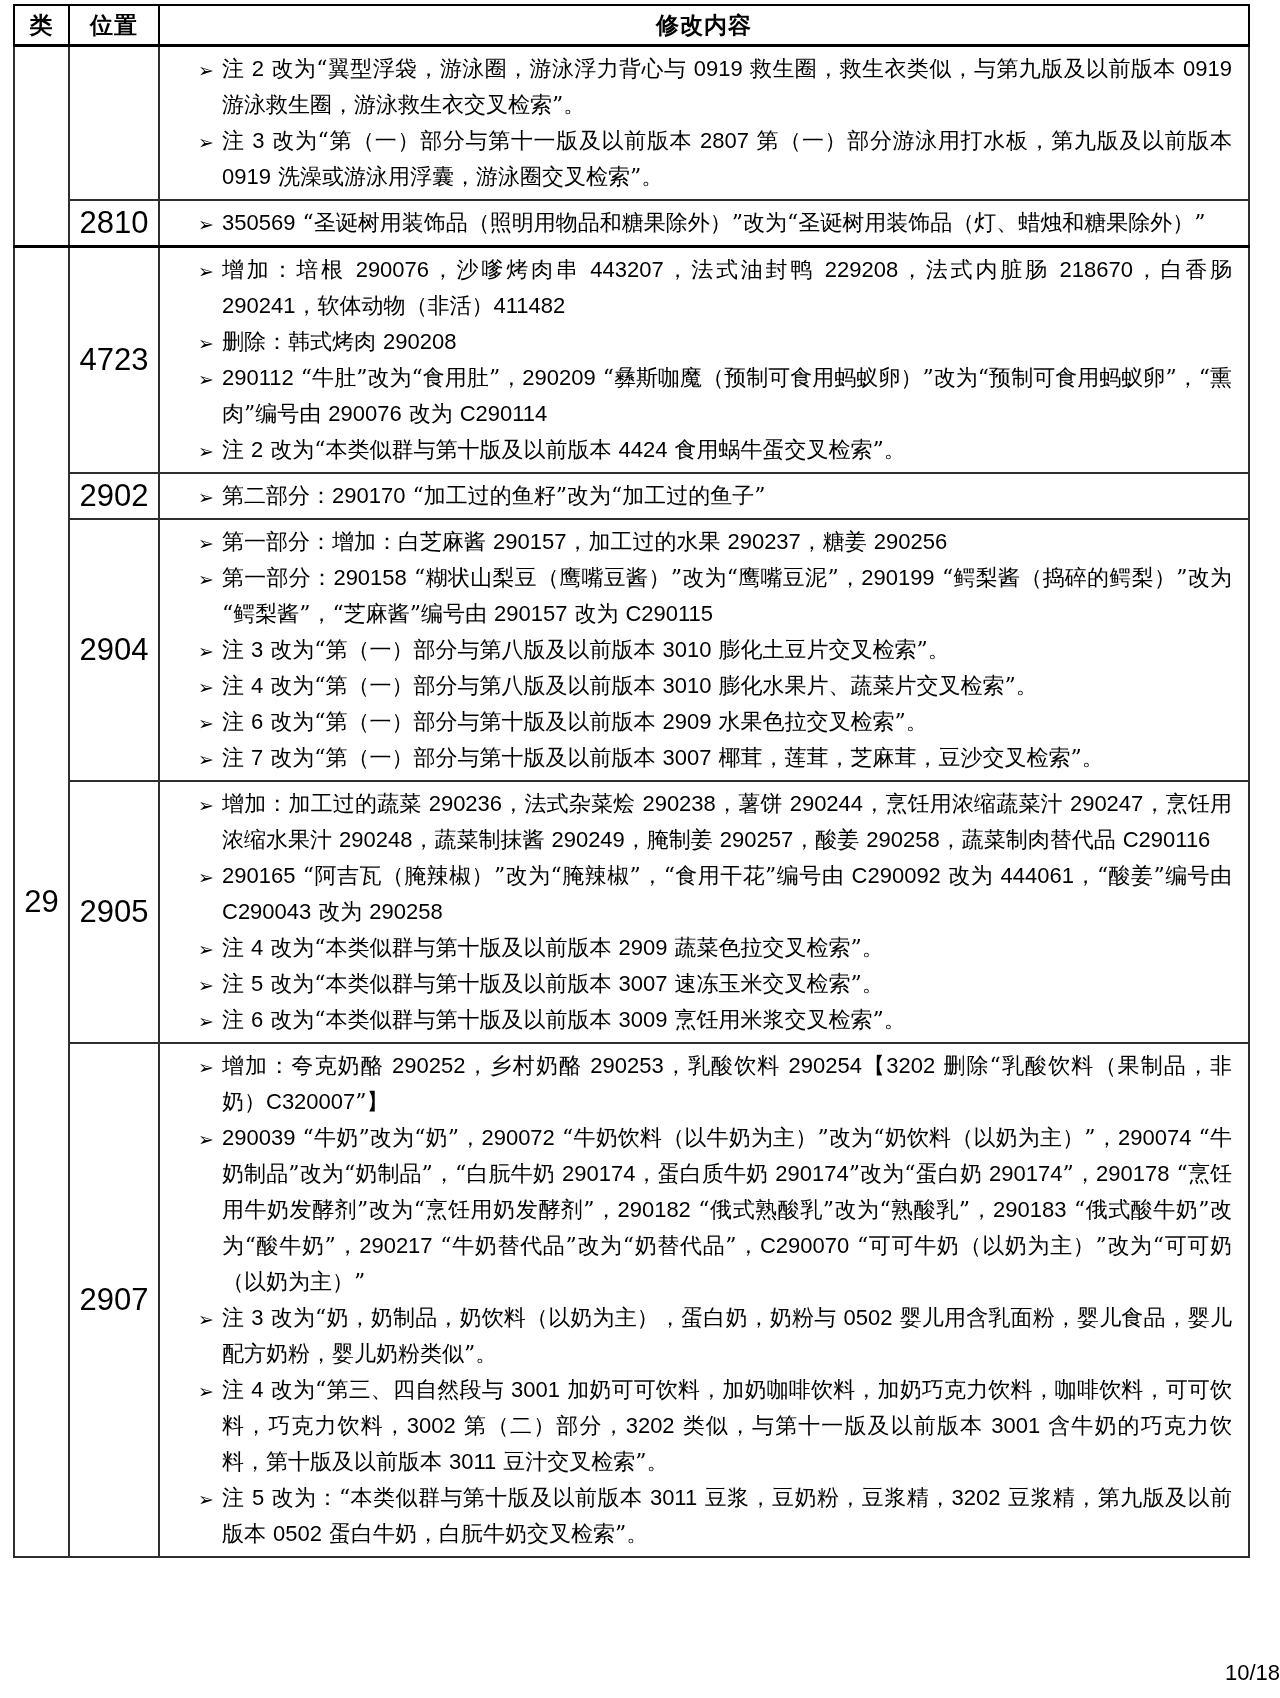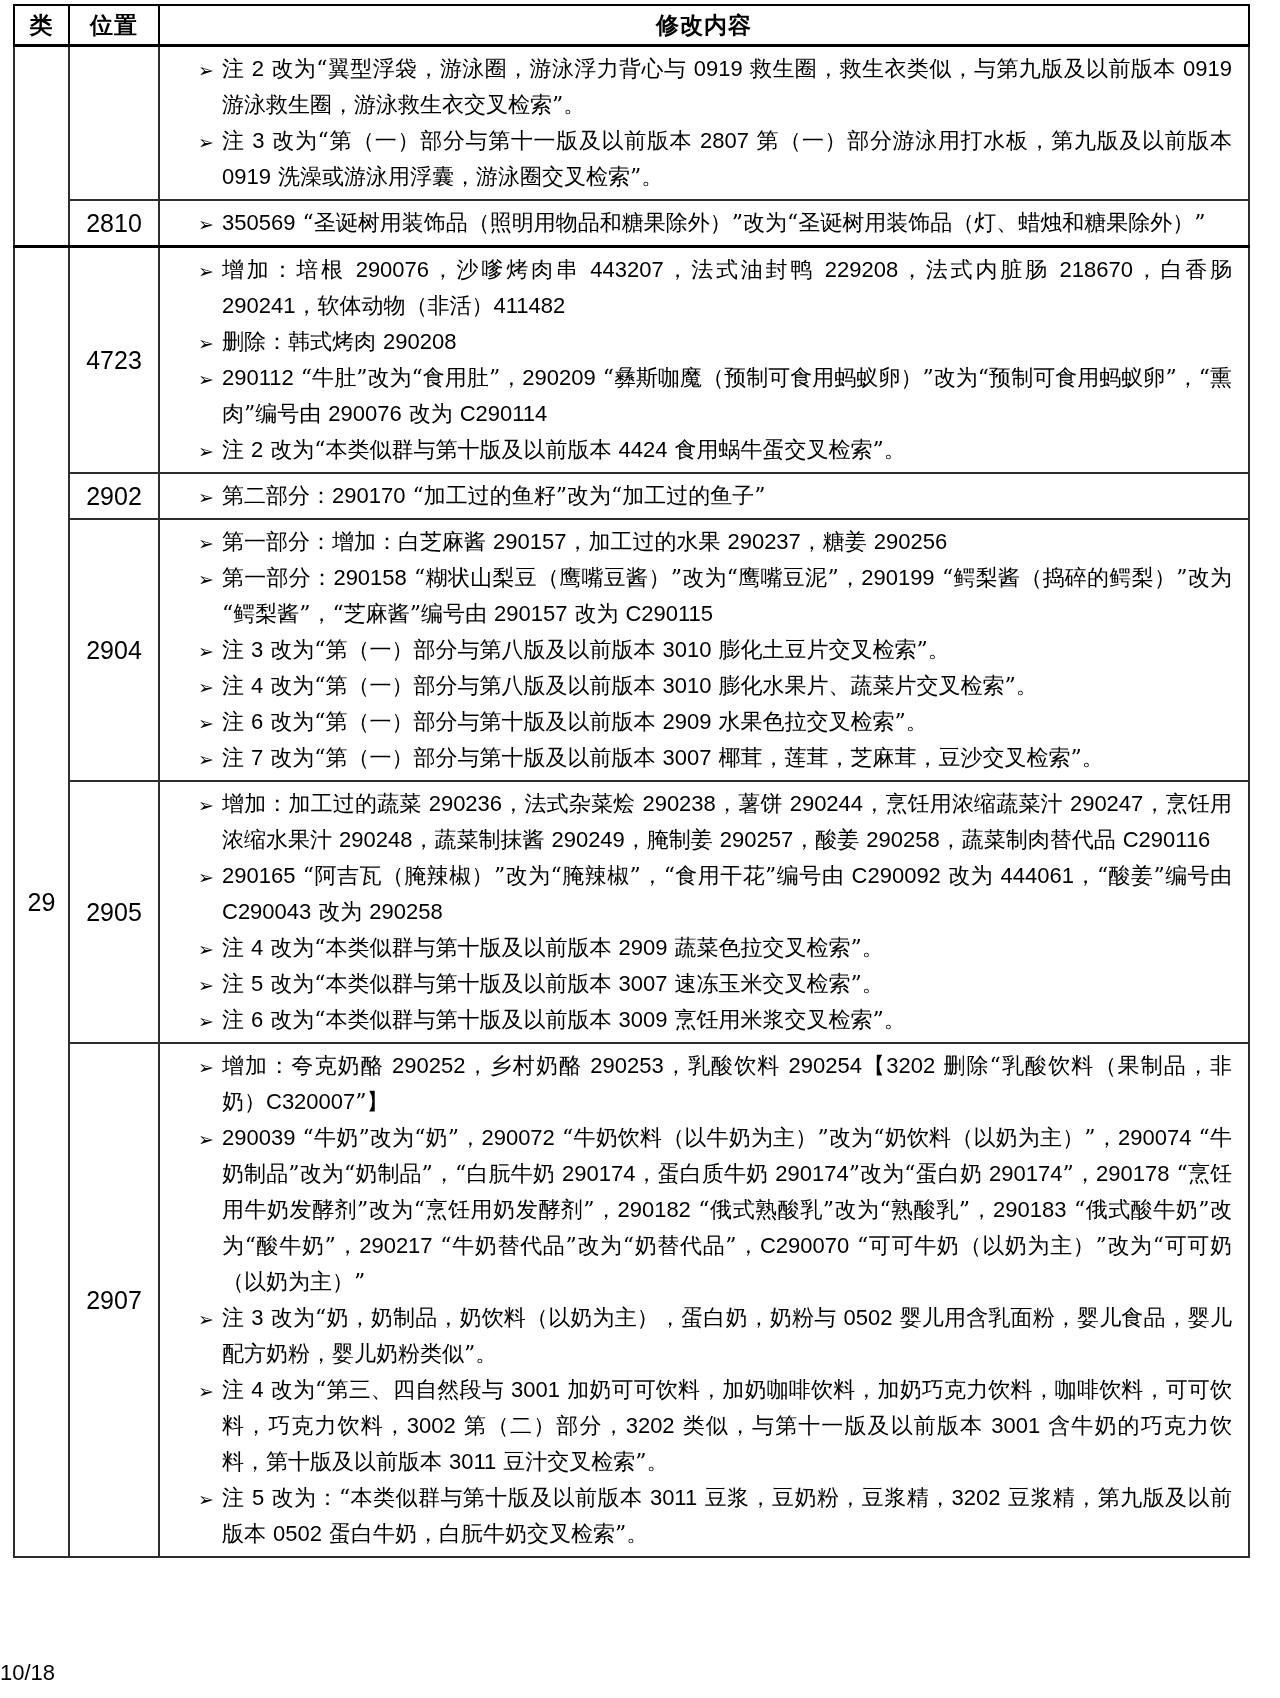--- a/index.html
+++ b/index.html
@@ -21,41 +21,41 @@
   }
   .mod-table td{
     border:2px solid #2e2e2e;vertical-align:middle;
   }
   .mod-table tbody.section{border-top:3px solid #000;}
   .mod-table{border:2px solid #000;}
 
   td.class-cell,td.position-cell{
     text-align:center;
     font-family:"Liberation Sans","DejaVu Sans",sans-serif;
-    font-size:25px;
+    font-size:31px;
   }
   td.content-cell{padding:4px 16px 4px 0;vertical-align:top;}
 
   .bullet-item{
     position:relative;padding-left:62px;
     text-align:justify;
     font-size:22px;line-height:36px;
   }
   .bullet{
     position:absolute;left:38px;top:1px;
     font-size:19px;line-height:36px;
     font-family:"DejaVu Sans","Liberation Sans",sans-serif;
   }
   .num{
     font-family:"Liberation Sans","DejaVu Sans",sans-serif;
     font-size:22px;
   }
   .footer{
     position:absolute;left:0;bottom:12px;width:100%;
-    text-align:left;
+    text-align:right;
     font-family:"Liberation Sans","DejaVu Sans",sans-serif;
     font-size:22px;
   }
 </style>
 </head>
 <body>
 
 <div class="page">
   <table class="mod-table">
     <colgroup>

